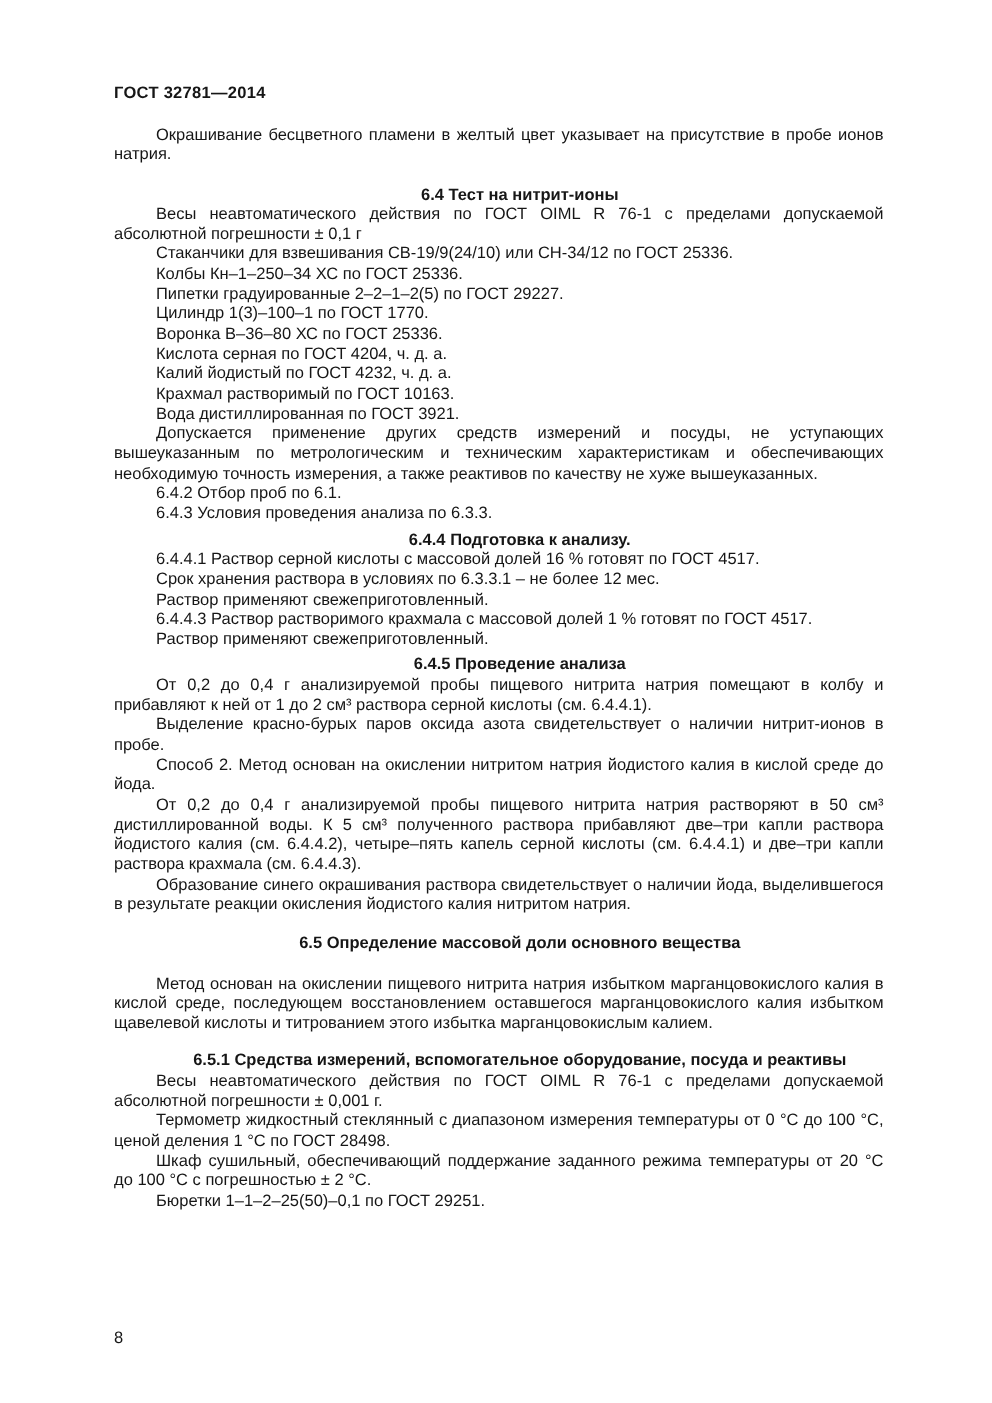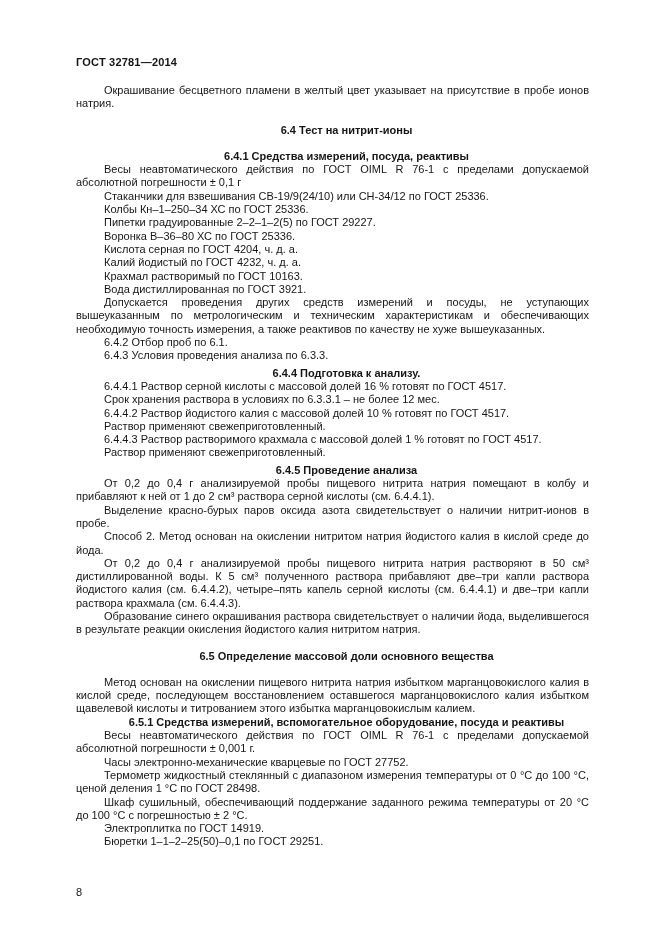--- a/index.html
+++ b/index.html
@@ -35,69 +35,66 @@
     text-align: justify;
   }
   .block {
     text-indent: 28px;
   }
   .block.bold {
     font-weight: bold;
     text-align: center;
   }
   .gap-line { margin-top: 13px; }
-  .gap-med  { margin-top: 0; }
+  .gap-med  { margin-top: 12px; }
   .gap-small{ margin-top: 4px; }
   .page-number {
     position: absolute;
     top: 886px;
     left: 76px;
     font-size: 11px;
   }
 </style>
 </head>
 <body>
 
 <div class="page">
   <div class="doc-header">ГОСТ 32781—2014</div>
 
   <div class="content">
       <div class="block">Окрашивание бесцветного пламени в желтый цвет указывает на присутствие в пробе ионов натрия.</div>
       <div class="block bold gap-line">6.4 Тест на нитрит-ионы</div>
-      <div class="block bold gap-line">6.4.1 Средства измерений, посуда, реактивы</div>
       <div class="block">Весы неавтоматического действия по ГОСТ OIML R 76-1 с пределами допускаемой абсолютной погрешности ± 0,1 г</div>
       <div class="block">Стаканчики для взвешивания СВ-19/9(24/10) или СН-34/12 по ГОСТ 25336.</div>
       <div class="block">Колбы Кн–1–250–34 ХС по ГОСТ 25336.</div>
       <div class="block">Пипетки градуированные 2–2–1–2(5) по ГОСТ 29227.</div>
+      <div class="block">Цилиндр 1(3)–100–1 по ГОСТ 1770.</div>
       <div class="block">Воронка В–36–80 ХС по ГОСТ 25336.</div>
       <div class="block">Кислота серная по ГОСТ 4204, ч. д. а.</div>
       <div class="block">Калий йодистый по ГОСТ 4232, ч. д. а.</div>
       <div class="block">Крахмал растворимый по ГОСТ 10163.</div>
       <div class="block">Вода дистиллированная по ГОСТ 3921.</div>
-      <div class="block">Допускается проведения других средств измерений и посуды, не уступающих вышеуказанным по метрологическим и техническим характеристикам и обеспечивающих необходимую точность измерения, а также реактивов по качеству не хуже вышеуказанных.</div>
+      <div class="block">Допускается применение других средств измерений и посуды, не уступающих вышеуказанным по метрологическим и техническим характеристикам и обеспечивающих необходимую точность измерения, а также реактивов по качеству не хуже вышеуказанных.</div>
       <div class="block">6.4.2 Отбор проб по 6.1.</div>
       <div class="block">6.4.3 Условия проведения анализа по 6.3.3.</div>
       <div class="block bold gap-small">6.4.4 Подготовка к анализу.</div>
       <div class="block">6.4.4.1 Раствор серной кислоты с массовой долей 16 % готовят по ГОСТ 4517.</div>
       <div class="block">Срок хранения раствора в условиях по 6.3.3.1 – не более 12 мес.</div>
-      <div class="block">6.4.4.2 Раствор йодистого калия с массовой долей 10 % готовят по ГОСТ 4517.</div>
       <div class="block">Раствор применяют свежеприготовленный.</div>
       <div class="block">6.4.4.3 Раствор растворимого крахмала с массовой долей 1 % готовят по ГОСТ 4517.</div>
       <div class="block">Раствор применяют свежеприготовленный.</div>
       <div class="block bold gap-small">6.4.5 Проведение анализа</div>
       <div class="block">От 0,2 до 0,4 г анализируемой пробы пищевого нитрита натрия помещают в колбу и прибавляют к ней от 1 до 2 см³ раствора серной кислоты (см. 6.4.4.1).</div>
       <div class="block">Выделение красно-бурых паров оксида азота свидетельствует о наличии нитрит-ионов в пробе.</div>
       <div class="block">Способ 2. Метод основан на окислении нитритом натрия йодистого калия в кислой среде до йода.</div>
       <div class="block">От 0,2 до 0,4 г анализируемой пробы пищевого нитрита натрия растворяют в 50 см³ дистиллированной воды. К 5 см³ полученного раствора прибавляют две–три капли раствора йодистого калия (см. 6.4.4.2), четыре–пять капель серной кислоты (см. 6.4.4.1) и две–три капли раствора крахмала (см. 6.4.4.3).</div>
       <div class="block">Образование синего окрашивания раствора свидетельствует о наличии йода, выделившегося в результате реакции окисления йодистого калия нитритом натрия.</div>
       <div class="block bold gap-line">6.5 Определение массовой доли основного вещества</div>
       <div class="block gap-line">Метод основан на окислении пищевого нитрита натрия избытком марганцовокислого калия в кислой среде, последующем восстановлением оставшегося марганцовокислого калия избытком щавелевой кислоты и титрованием этого избытка марганцовокислым калием.</div>
       <div class="block bold gap-med">6.5.1 Средства измерений, вспомогательное оборудование, посуда и реактивы</div>
       <div class="block">Весы неавтоматического действия по ГОСТ OIML R 76-1 с пределами допускаемой абсолютной погрешности ± 0,001 г.</div>
-      <div class="block">Часы электронно-механические кварцевые по ГОСТ 27752.</div>
       <div class="block">Термометр жидкостный стеклянный с диапазоном измерения температуры от 0 °С до 100 °С, ценой деления 1 °С по ГОСТ 28498.</div>
       <div class="block">Шкаф сушильный, обеспечивающий поддержание заданного режима температуры от 20 °С до 100 °С с погрешностью ± 2 °С.</div>
-      <div class="block">Электроплитка по ГОСТ 14919.</div>
       <div class="block">Бюретки 1–1–2–25(50)–0,1 по ГОСТ 29251.</div>
     </div>
 
   <div class="page-number">8</div>
 </div>
 
 </body></html>

